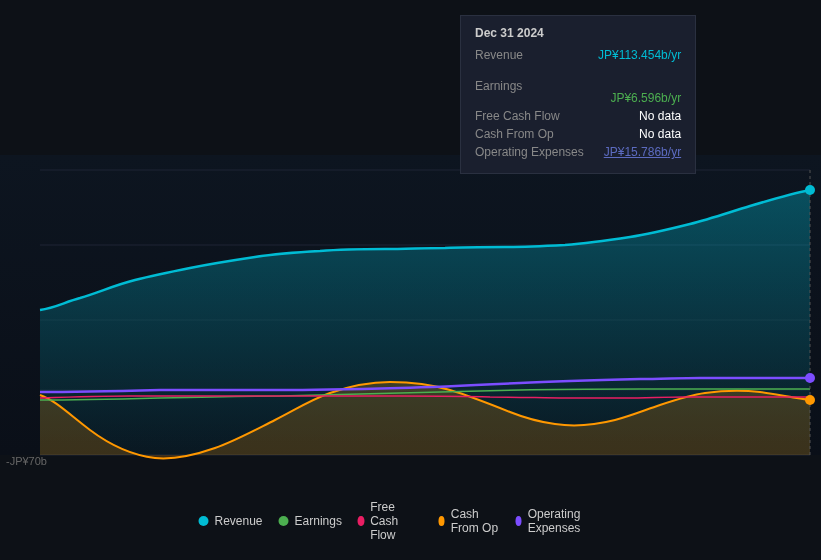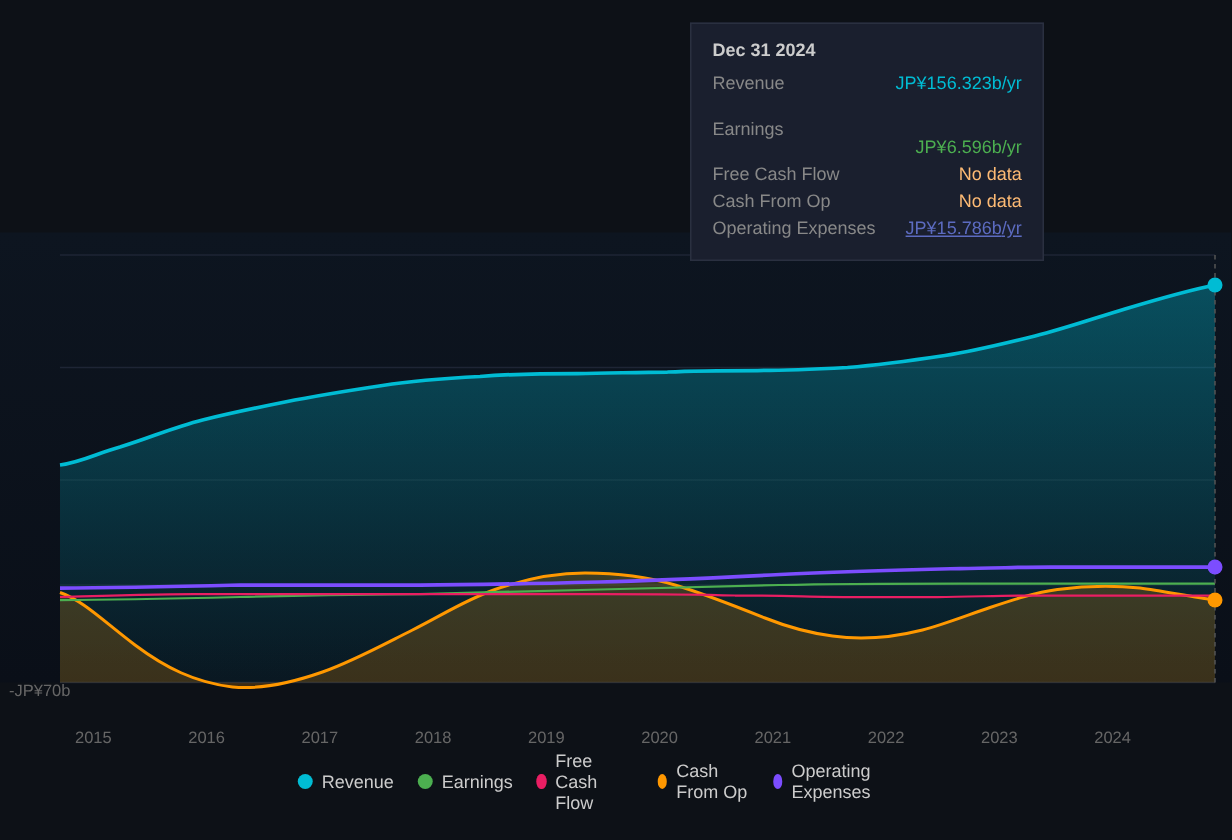--- a/index.html
+++ b/index.html
@@ -47,21 +47,21 @@
       font-size: 12px;
     }
 
     .tooltip-label {
       color: #888;
       margin-right: 20px;
     }
 
     .tooltip-value-cyan { color: #00bcd4; }
     .tooltip-value-green { color: #4caf50; margin-top: 25px; }
-    .tooltip-value-gray { color: #fdba74; }
+    .tooltip-value-gray { color: #ffffff; }
     .tooltip-value-blue { color: #5c6bc0; text-decoration: underline; }
 
     .profit-margin {
       font-size: 11px;
       color: #4caf50;
       margin-top: -2px;
       margin-bottom: 4px;
     }
 
     
@@ -125,21 +125,21 @@
 <body>
 
 <div id="chart-container">
 
   <div id="tooltip-card">
     <div class="tooltip-date">Dec 31 2024</div>
 
     <div class="tooltip-row">
       <span class="tooltip-label">Revenue</span>
       <span class="tooltip-value-cyan">
-        <span>JP¥156.323b</span><span>/yr</span>
+        <span>JP¥113.454b</span><span>/yr</span>
       </span>
     </div>
 
     <div class="tooltip-row">
       <span class="tooltip-label">Earnings</span>
       <span class="tooltip-value-green">
         <span>JP¥6.596b</span><span>/yr</span>
       </span>
     </div>
 
@@ -303,32 +303,20 @@
       C 780,397 795,397 810,397
     " fill="none" stroke="#e91e63" stroke-width="1.5"></path>
 
     <line x1="810" y1="170" x2="810" y2="455" stroke="#555" stroke-width="1" stroke-dasharray="3,3"></line>
 
     <circle cx="810" cy="190" r="5" fill="#00bcd4"></circle>
     <circle cx="810" cy="378" r="5" fill="#7c4dff"></circle>
     <circle cx="810" cy="400" r="5" fill="#ff9800"></circle>
   </svg>
 
-  <div style="position:absolute;bottom:62px;left:0;right:0;display:flex;justify-content:space-between;padding:0 40px 0 50px;">
-    <span style="font-size:11px;color:#666;">2015</span>
-    <span style="font-size:11px;color:#666;">2016</span>
-    <span style="font-size:11px;color:#666;">2017</span>
-    <span style="font-size:11px;color:#666;">2018</span>
-    <span style="font-size:11px;color:#666;">2019</span>
-    <span style="font-size:11px;color:#666;">2020</span>
-    <span style="font-size:11px;color:#666;">2021</span>
-    <span style="font-size:11px;color:#666;">2022</span>
-    <span style="font-size:11px;color:#666;">2023</span>
-    <span style="font-size:11px;color:#666;">2024</span>
-  </div>
 
   <div id="legend">
     <div class="legend-item">
       <span class="legend-dot" style="background:#00bcd4;"></span>
       <span>Revenue</span>
     </div>
     <div class="legend-item">
       <span class="legend-dot" style="background:#4caf50;"></span>
       <span>Earnings</span>
     </div>

